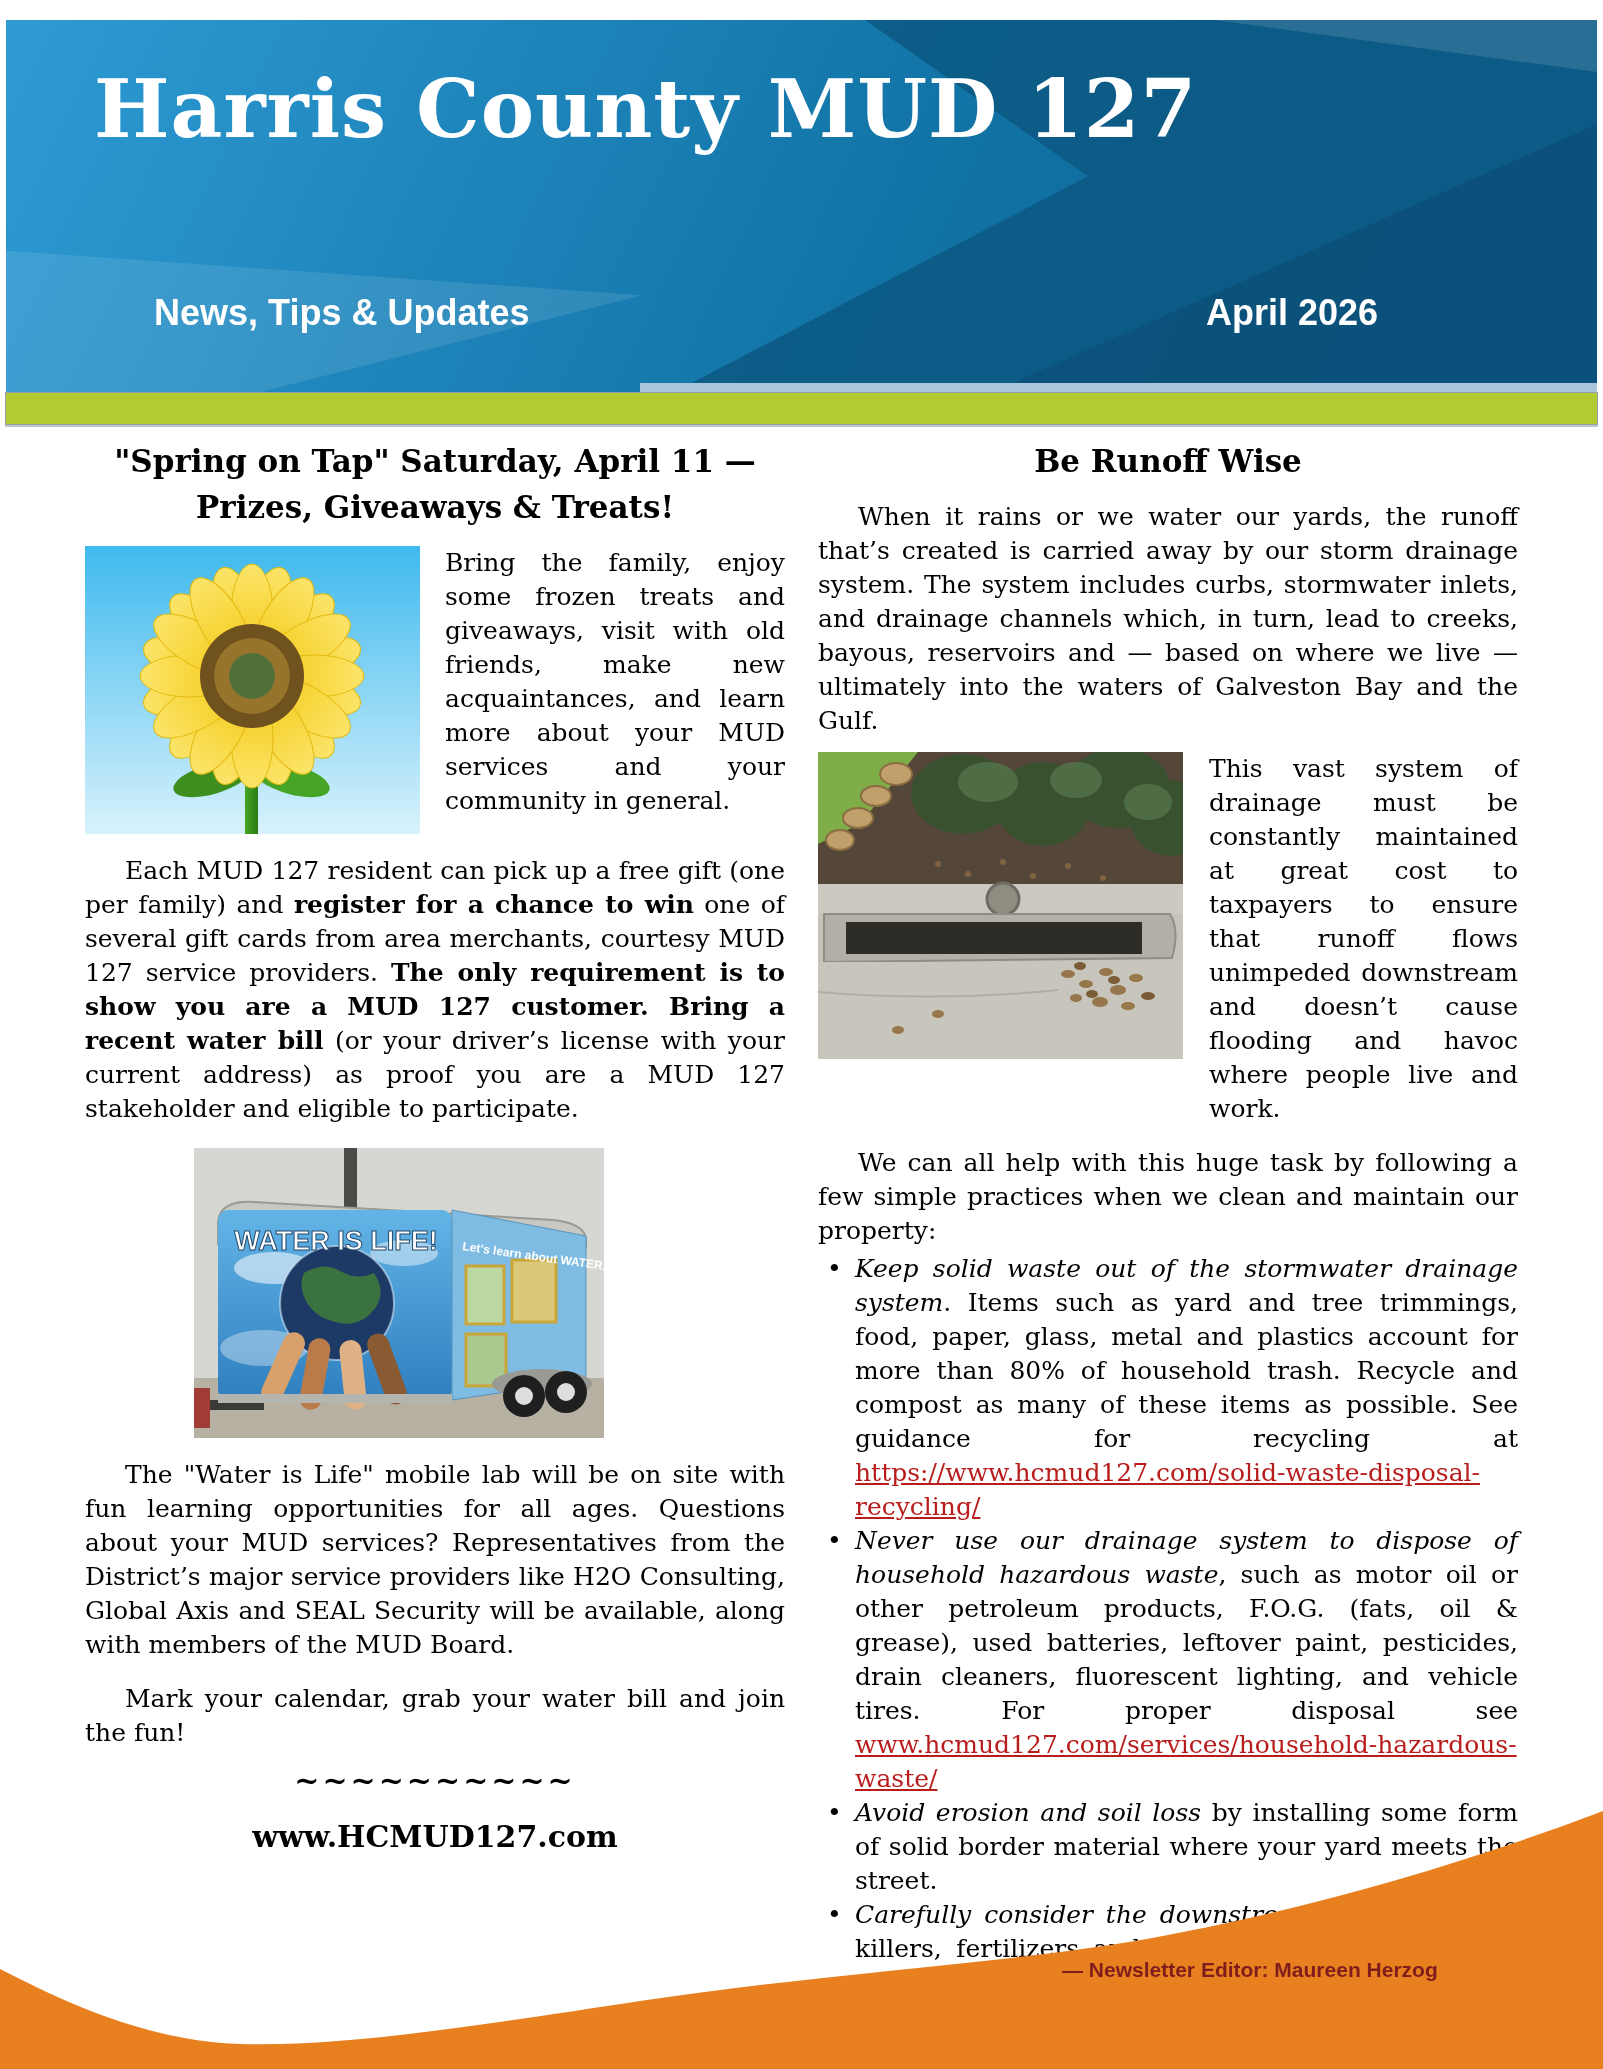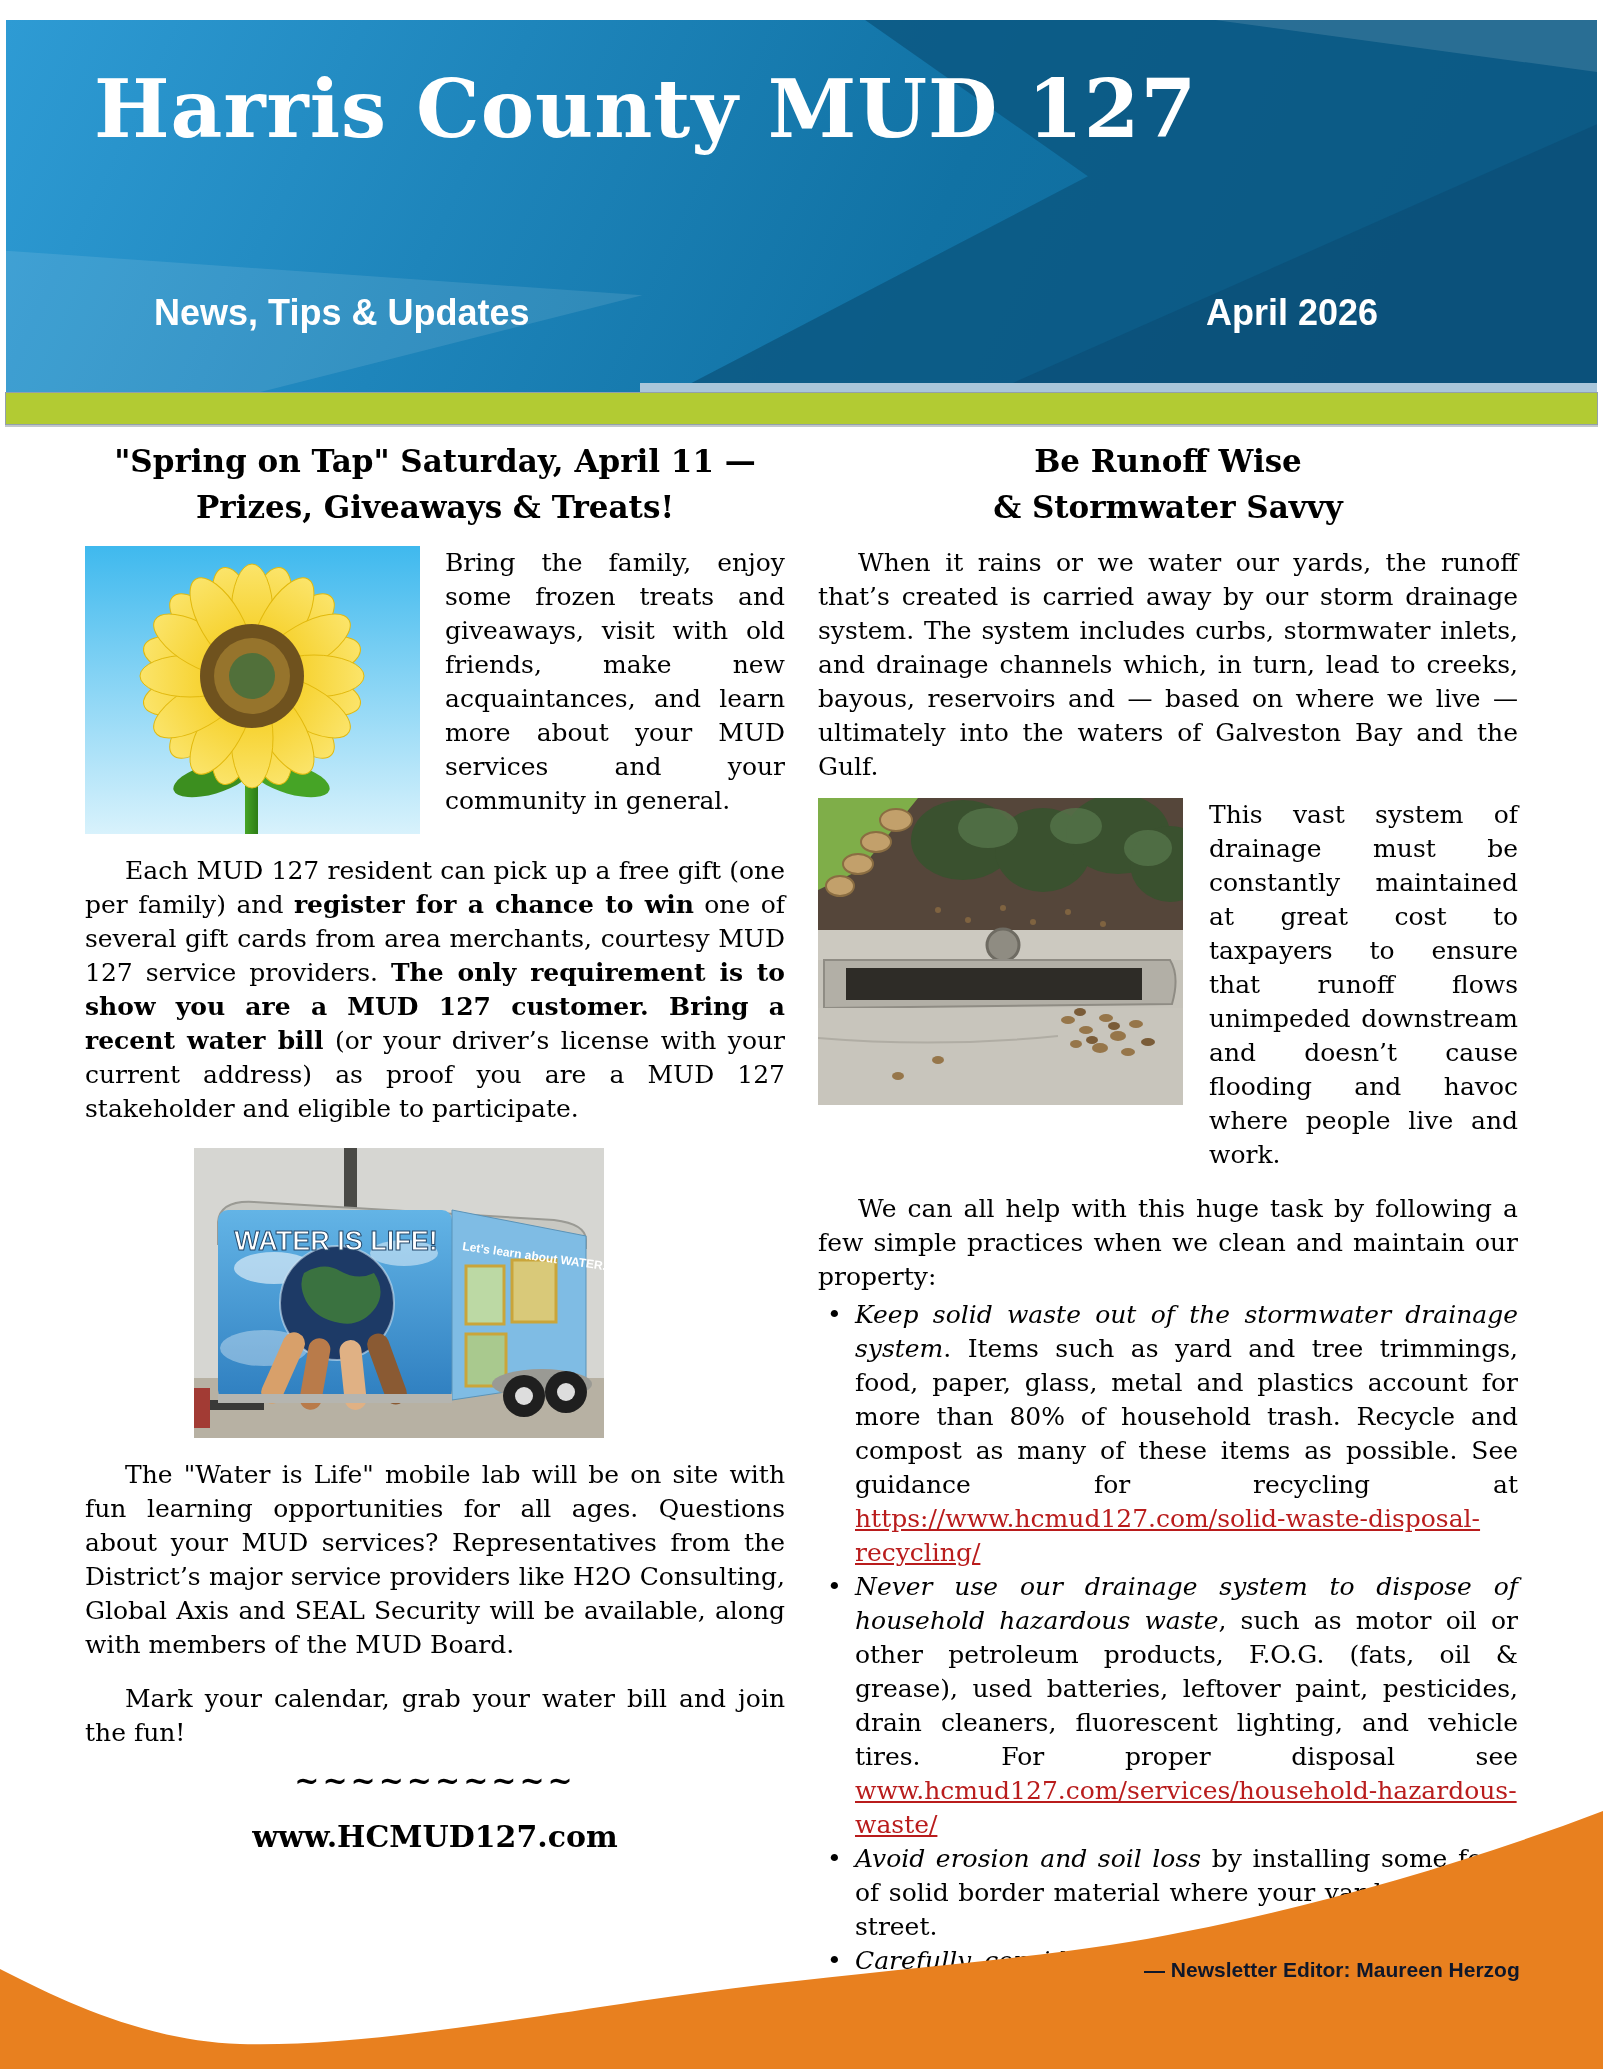--- a/index.html
+++ b/index.html
@@ -49,22 +49,22 @@
 
   .tildes{text-align:center;font-weight:bold;font-size:30px;letter-spacing:3px;margin-top:14px;}
   .site{text-align:center;font-weight:bold;font-size:30px;margin-top:22px;}
 
   ul.bullets{margin:4px 0 0 0;padding:0;list-style:none;}
   ul.bullets li{position:relative;padding-left:37px;text-align:justify;}
   ul.bullets li::before{content:"\2022";position:absolute;left:9px;top:0;}
 
   
   .wave{position:absolute;left:0;bottom:0;width:1603px;height:262px;z-index:2;}
-  .editor{position:absolute;left:1144px;top:1958px;z-index:3;
-          font:bold 21px "Liberation Sans",sans-serif;color:#0f172a;}
+  .editor{position:absolute;left:1062px;top:1958px;z-index:3;
+          font:bold 21px "Liberation Sans",sans-serif;color:#7f1d1d;}
 </style>
 </head>
 <body>
 
 <div class="page">
 
   <header class="masthead">
     <div class="sw1"></div>
     <div class="sw2"></div>
     <div class="sw3"></div>
@@ -187,21 +187,20 @@
 
     <p class="ind mt">The "Water is Life" mobile lab will be on site with fun learning opportunities for all ages. Questions about your MUD services? Representatives from the District’s major service providers like H2O Consulting, Global Axis and SEAL Security will be available, along with members of the MUD Board.</p>
     <p class="ind mt-s">Mark your calendar, grab your water bill and join the fun!</p>
     <div class="tildes">~~~~~~~~~~</div>
     <div class="site">www.HCMUD127.com</div>
   </section>
 
   <section class="col col-right">
     <h2 class="headline">
       <span style="display:block">Be Runoff Wise</span>
-      <span style="display:block">&amp; Stormwater Savvy</span>
     </h2>
     <p class="ind">When it rains or we water our yards, the runoff that’s created is carried away by our storm drainage system. The system includes curbs, stormwater inlets, and drainage channels which, in turn, lead to creeks, bayous, reservoirs and — based on where we live — ultimately into the waters of Galveston Bay and the Gulf.</p>
 
     <div class="imgrow">
       <div class="fig drain-fig">
         <svg width="365" height="307" viewBox="0 0 365 307">
           <rect width="365" height="307" fill="#c6c3ba"></rect>
           <rect width="365" height="140" fill="#55463a"></rect>
           <polygon points="0,0 100,0 42,72 0,92" fill="#7fae49"></polygon>
           <g fill="#c2a06b" stroke="#8a6d42" stroke-width="2">

